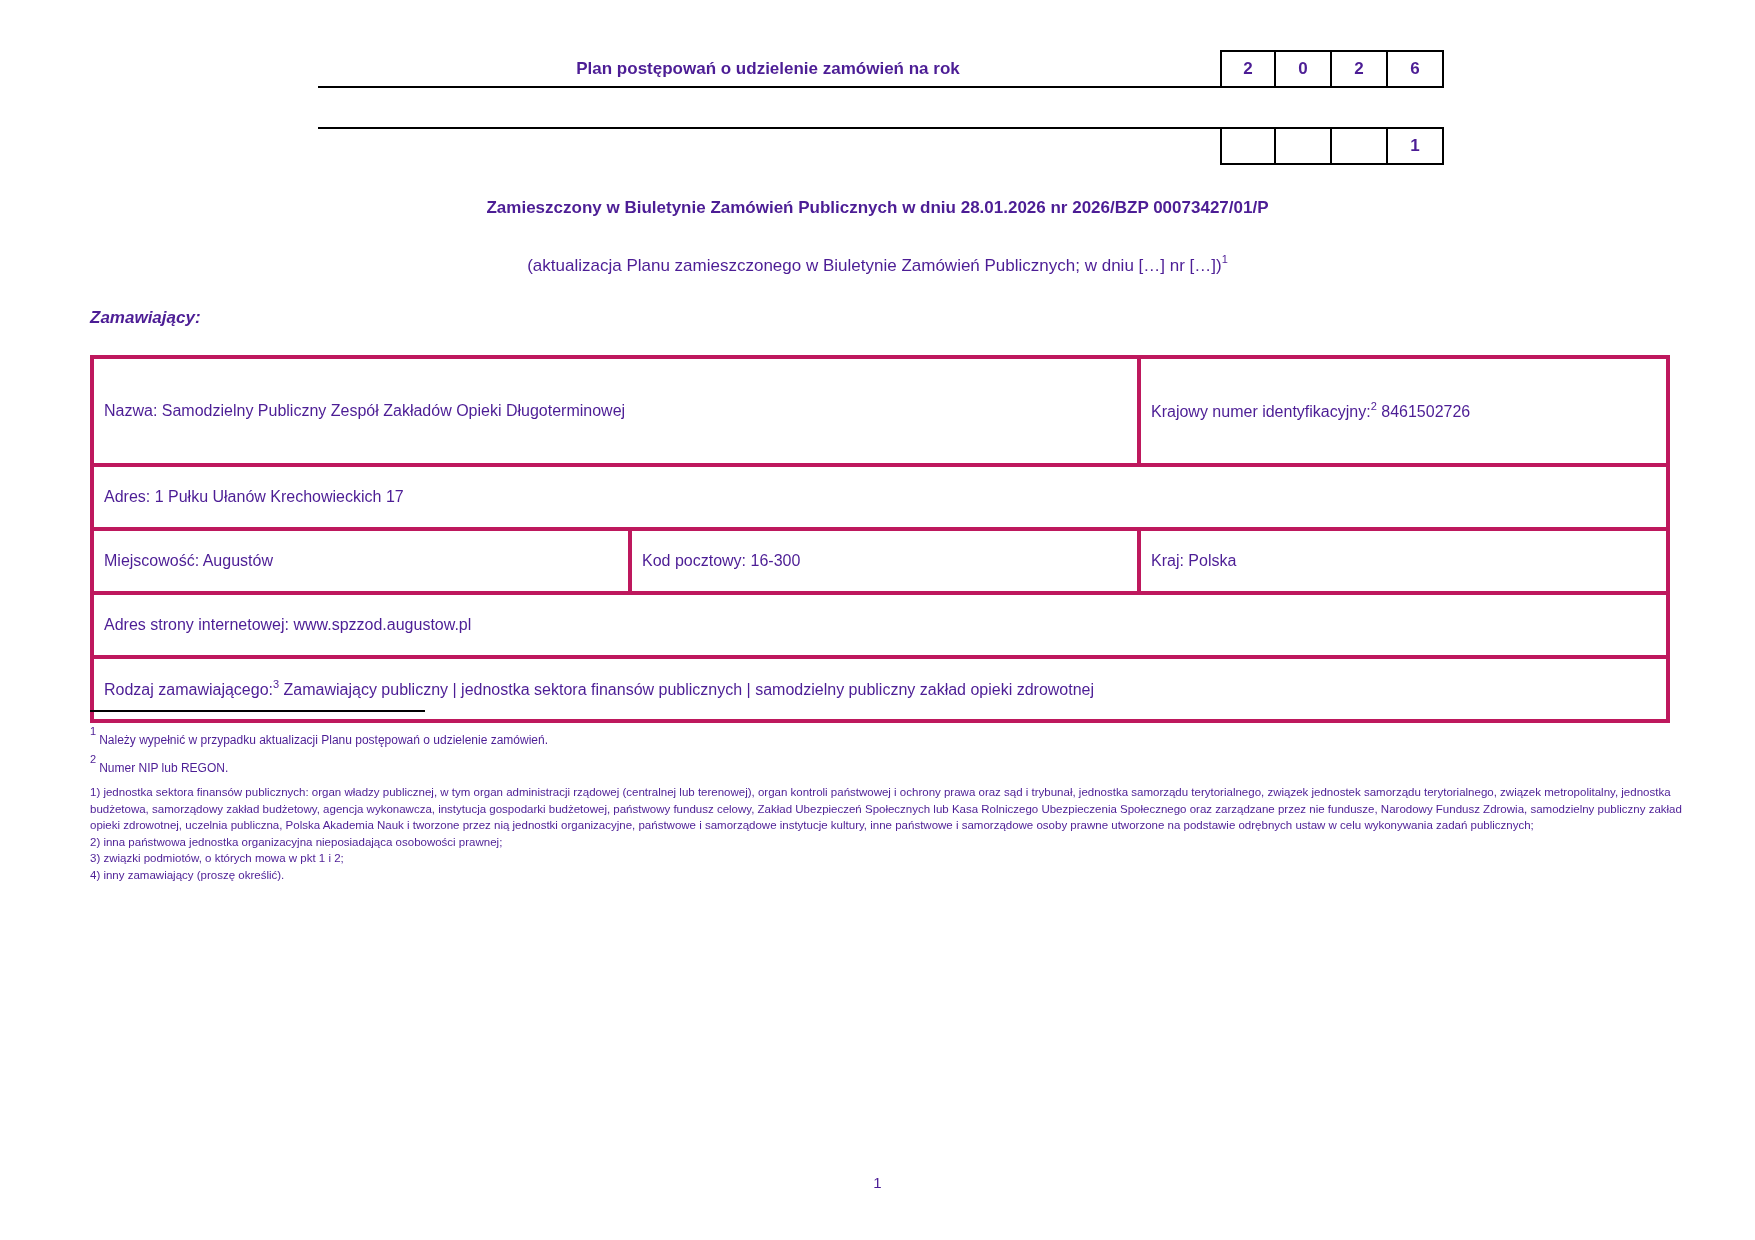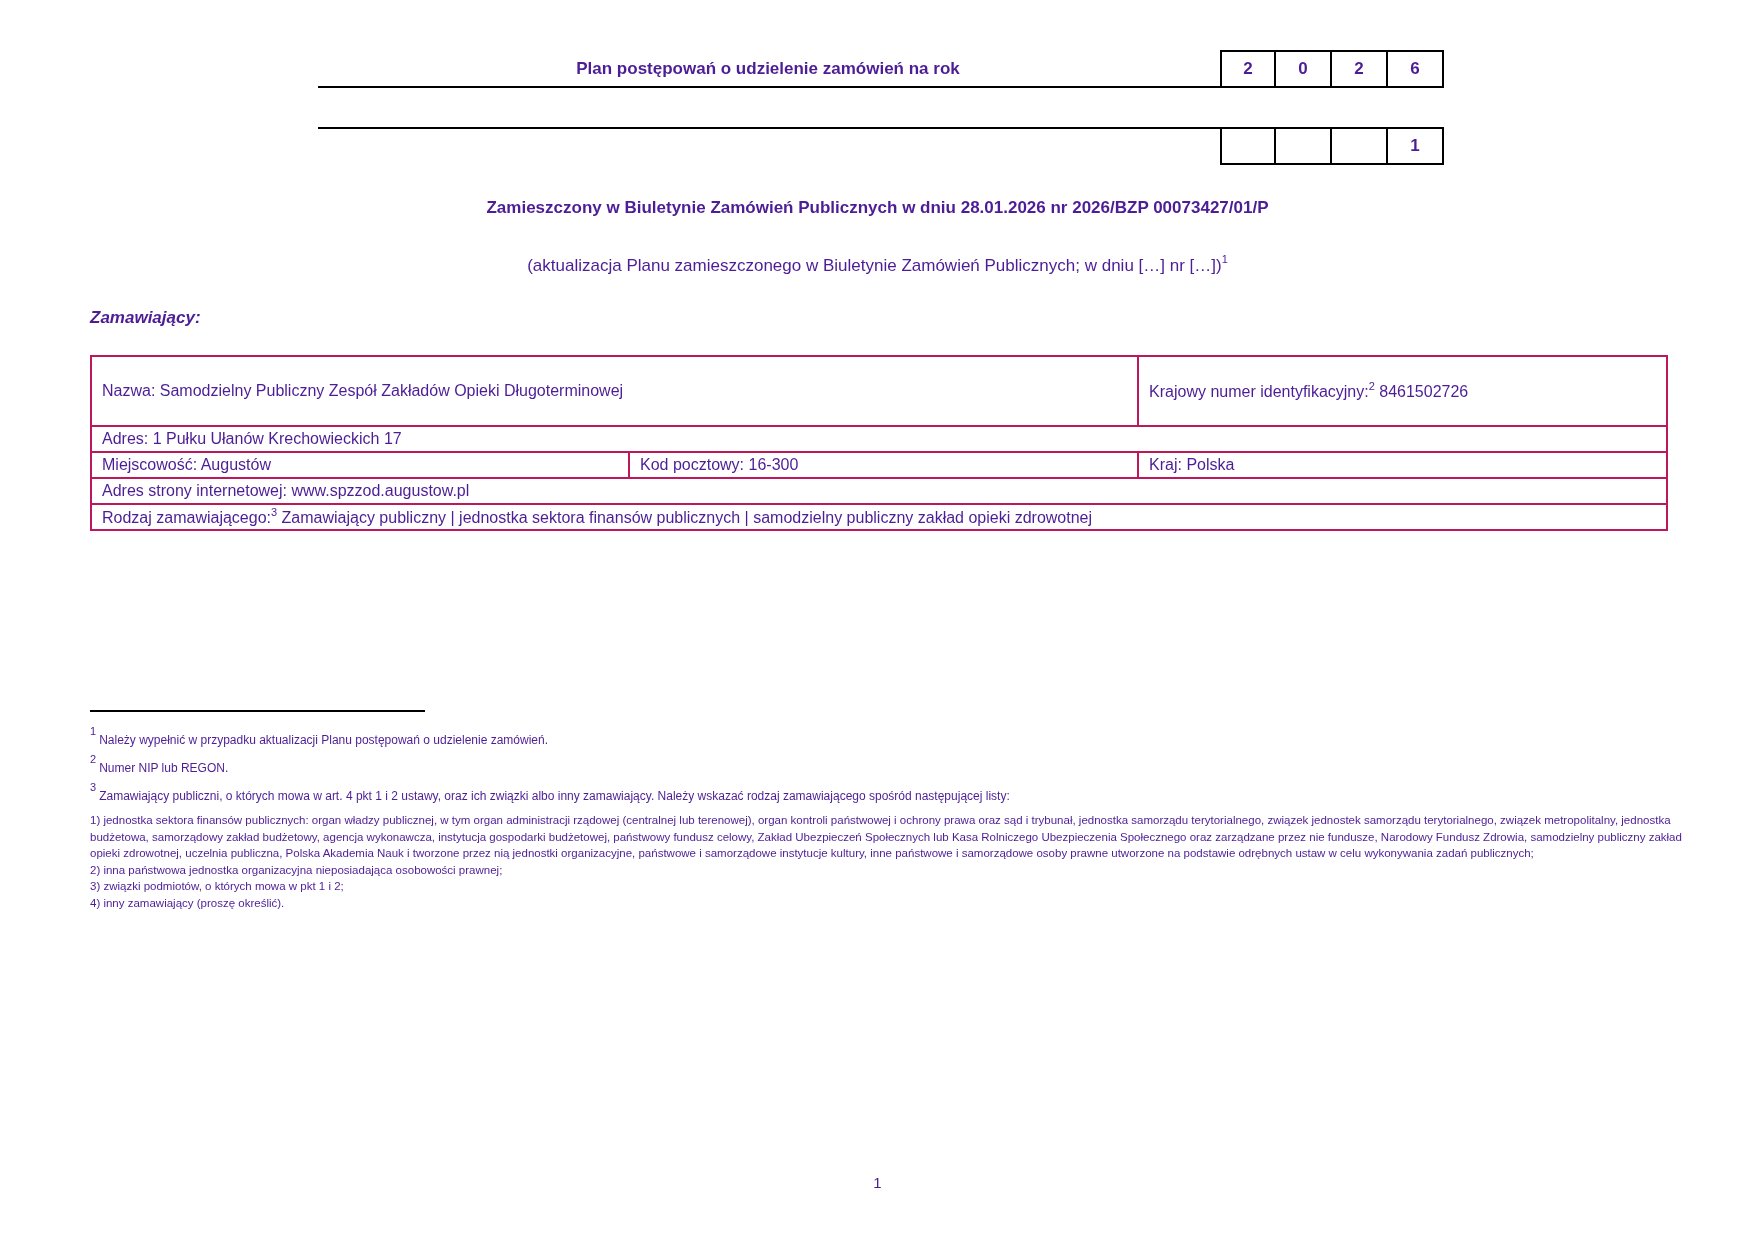--- a/index.html
+++ b/index.html
@@ -37,22 +37,22 @@
 
   
   table.buyer {
     position:absolute; left:90px; top:355px;
     width:1576px;
     border-collapse:collapse;
     table-layout:fixed;
     font-size:16px;
   }
   table.buyer td {
-    border:2px solid #be185d;
-    padding:0 10px;
+    border:4px solid #be185d;
+    padding:18px 10px;
     vertical-align:middle;
     overflow:hidden;
     white-space:nowrap;
   }
   td.tall { height:68px; vertical-align:top; padding-top:10px; }
   td.std  { height:24px; }
 
   
   .fn-sep { position:absolute; left:90px; top:710px; width:335px; height:2px; background:#000; }
   .footnotes { position:absolute; left:90px; top:728px; width:1602px; }
@@ -119,21 +119,20 @@
             <span>Zamawiający publiczny | jednostka sektora finansów publicznych | samodzielny publiczny zakład opieki zdrowotnej</span></td>
       </tr>
     </tbody>
   </table>
 
   <div class="fn-sep"></div>
 
   <div class="footnotes">
     <div class="fn-line"><sup class="fnref">1</sup><span>Należy wypełnić w przypadku aktualizacji Planu postępowań o udzielenie zamówień.</span></div>
     <div class="fn-line"><sup class="fnref">2</sup><span>Numer NIP lub REGON.</span></div>
-    <div class="fn-line"><sup class="fnref">3</sup><span>Zamawiający publiczni, o których mowa w art. 4 pkt 1 i 2 ustawy, oraz ich związki albo inny zamawiający. Należy wskazać rodzaj zamawiającego spośród następującej listy:</span></div>
     <div class="fn-list">
       <p class="item">1) jednostka sektora finansów publicznych: organ władzy publicznej, w tym organ administracji rządowej (centralnej lub terenowej), organ kontroli państwowej i ochrony prawa oraz sąd i trybunał, jednostka samorządu terytorialnego, związek jednostek samorządu terytorialnego, związek metropolitalny, jednostka budżetowa, samorządowy zakład budżetowy, agencja wykonawcza, instytucja gospodarki budżetowej, państwowy fundusz celowy, Zakład Ubezpieczeń Społecznych lub Kasa Rolniczego Ubezpieczenia Społecznego oraz zarządzane przez nie fundusze, Narodowy Fundusz Zdrowia, samodzielny publiczny zakład opieki zdrowotnej, uczelnia publiczna, Polska Akademia Nauk i tworzone przez nią jednostki organizacyjne, państwowe i samorządowe instytucje kultury, inne państwowe i samorządowe osoby prawne utworzone na podstawie odrębnych ustaw w celu wykonywania zadań publicznych;</p>
       <p class="item">2) inna państwowa jednostka organizacyjna nieposiadająca osobowości prawnej;</p>
       <p class="item">3) związki podmiotów, o których mowa w pkt 1 i 2;</p>
       <p class="item">4) inny zamawiający (proszę określić).</p>
     </div>
   </div>
 
   <div class="page-number">1</div>
 

